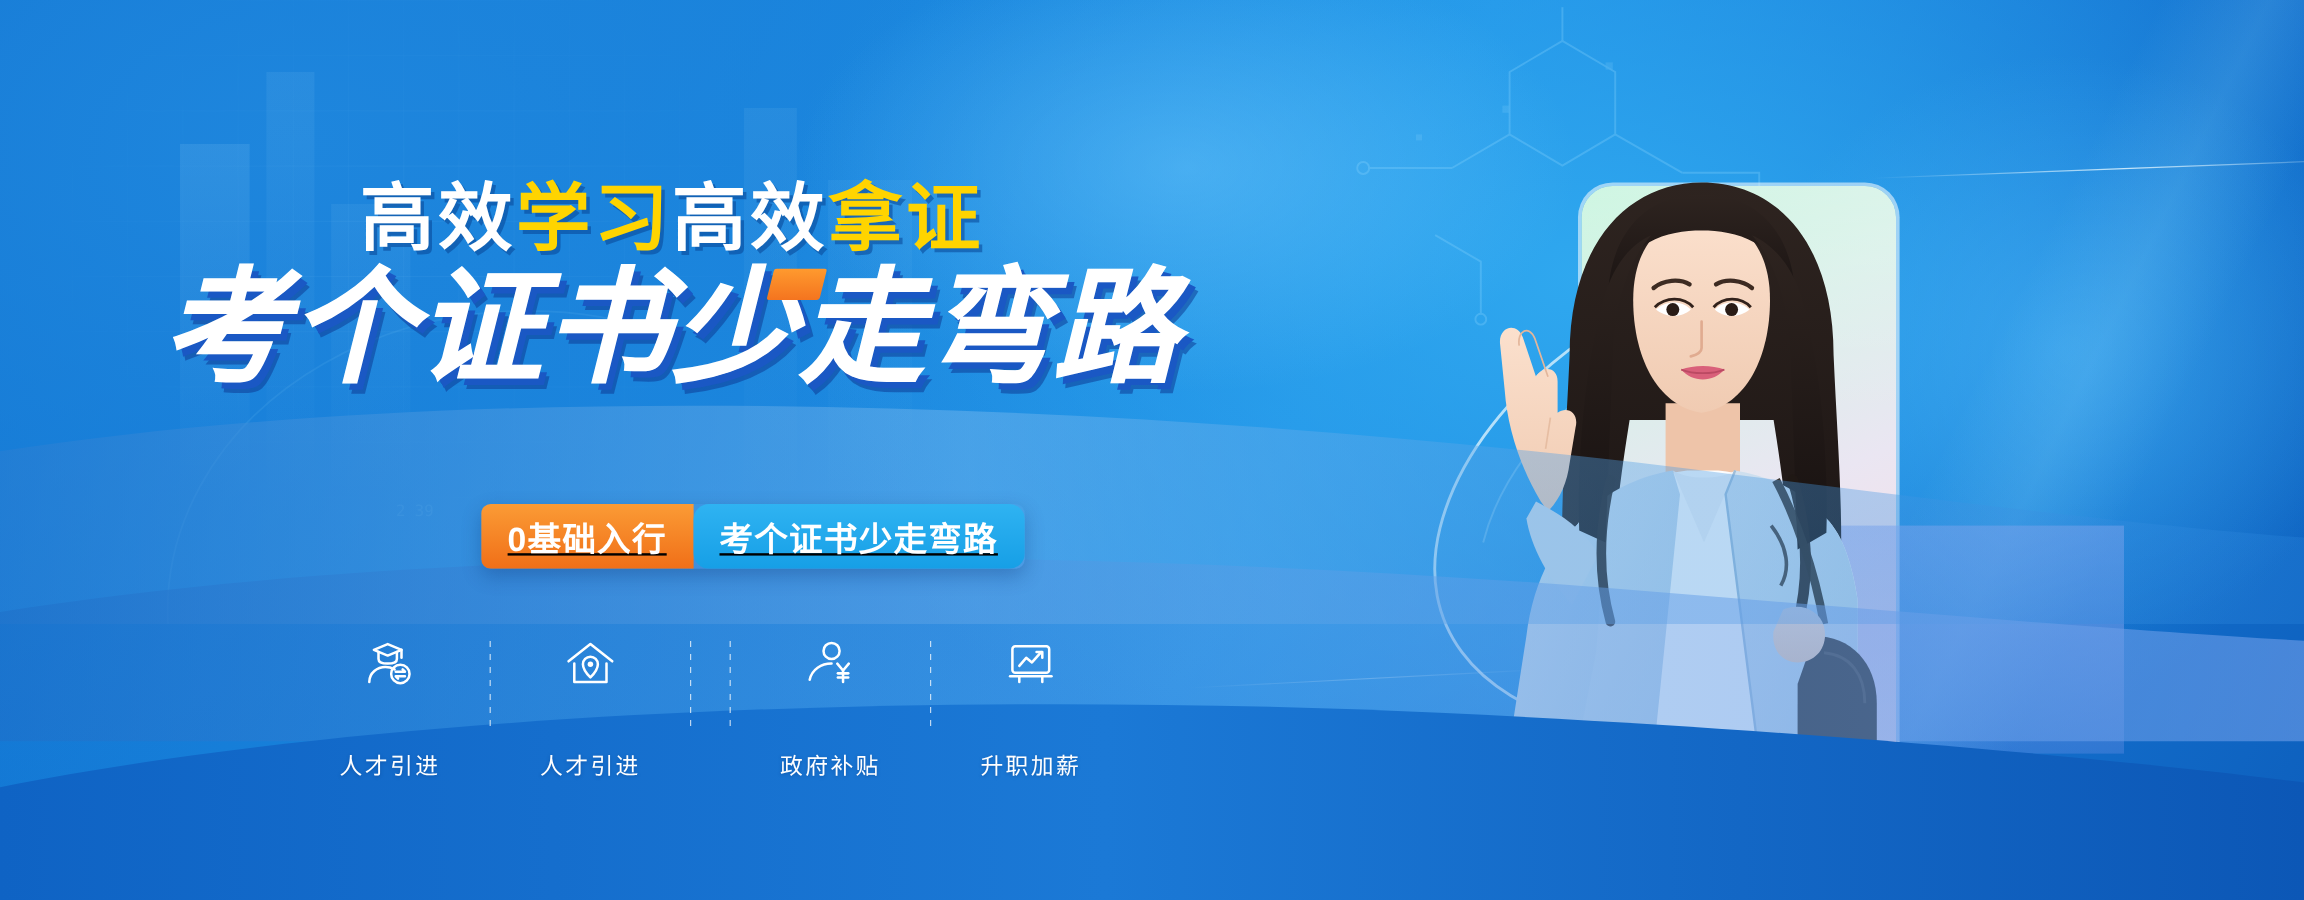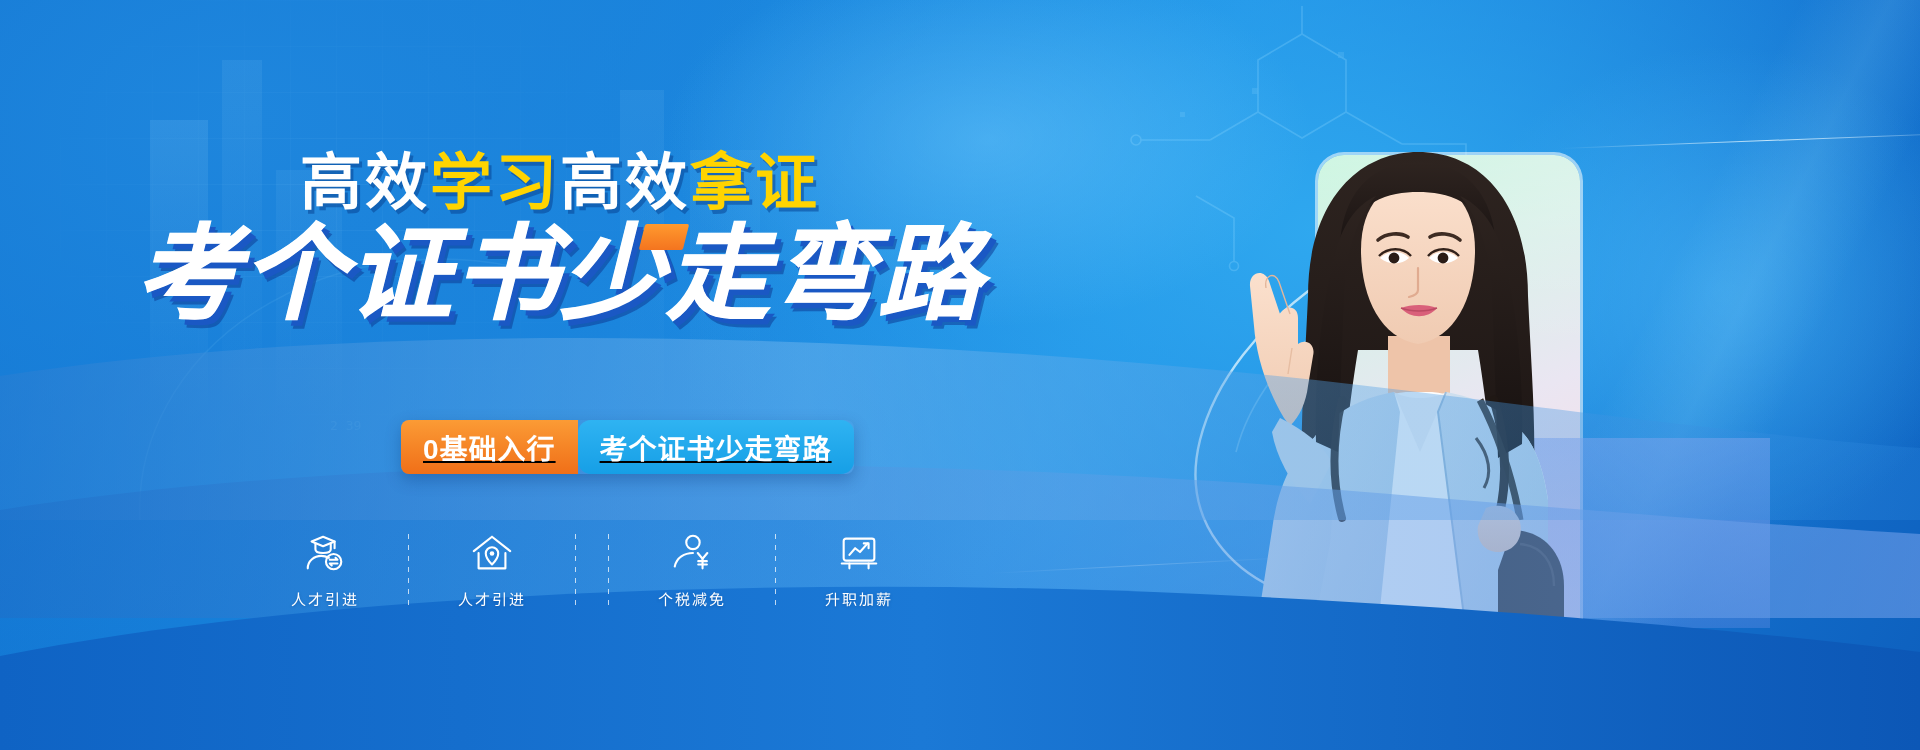--- a/index.html
+++ b/index.html
@@ -146,22 +146,23 @@
   .features{
     position:absolute;left:258px;top:530px;
     display:flex;align-items:flex-start;
   }
   .feature{
     width:134px;
     display:flex;flex-direction:column;align-items:center;gap:12px;
   }
   .feature .ic{width:46px;height:46px;display:block;}
   .feature .lb{
-    color:#ffffff;font-size:15px;letter-spacing:2px;white-space:nowrap;
+    color:#ffffff;font-size:19px;letter-spacing:2px;white-space:nowrap;
     text-shadow:0 1px 3px rgba(5,45,110,.35);
+    margin-top:35px;
   }
   .divider{
     width:1px;height:74px;margin:4px 16px 0;
     background:repeating-linear-gradient(180deg,rgba(255,255,255,.72) 0 5px,rgba(255,255,255,0) 5px 11px);
   }
 </style>
 </head>
 <body>
 
 <div class="banner">
@@ -434,21 +435,21 @@
 
       <div class="feature">
         <svg class="ic" viewBox="0 0 48 48" fill="none" stroke="#fff" stroke-width="2.2" stroke-linecap="round" stroke-linejoin="round">
           <circle cx="25" cy="13" r="7"></circle>
           <path d="M6 38 c2 -9 10 -14 19 -14"></path>
           <path d="M30 24 l5 6 l5 -6"></path>
           <path d="M35 30 v10"></path>
           <path d="M30.5 32.5 h9"></path>
           <path d="M30.5 36 h9"></path>
         </svg>
-        <div class="lb">个税减免</div>
+        <div class="lb">政府补贴</div>
       </div>
 
       <div class="divider"></div>
 
       <div class="feature">
         <svg class="ic" viewBox="0 0 48 48" fill="none" stroke="#fff" stroke-width="2.2" stroke-linecap="round" stroke-linejoin="round">
           <rect x="8" y="9" width="32" height="23" rx="2.5"></rect>
           <path d="M14 26 l6 -7 l5 4 l8 -9"></path>
           <path d="M29 14 h5 v5"></path>
           <path d="M6 35 h36"></path>

